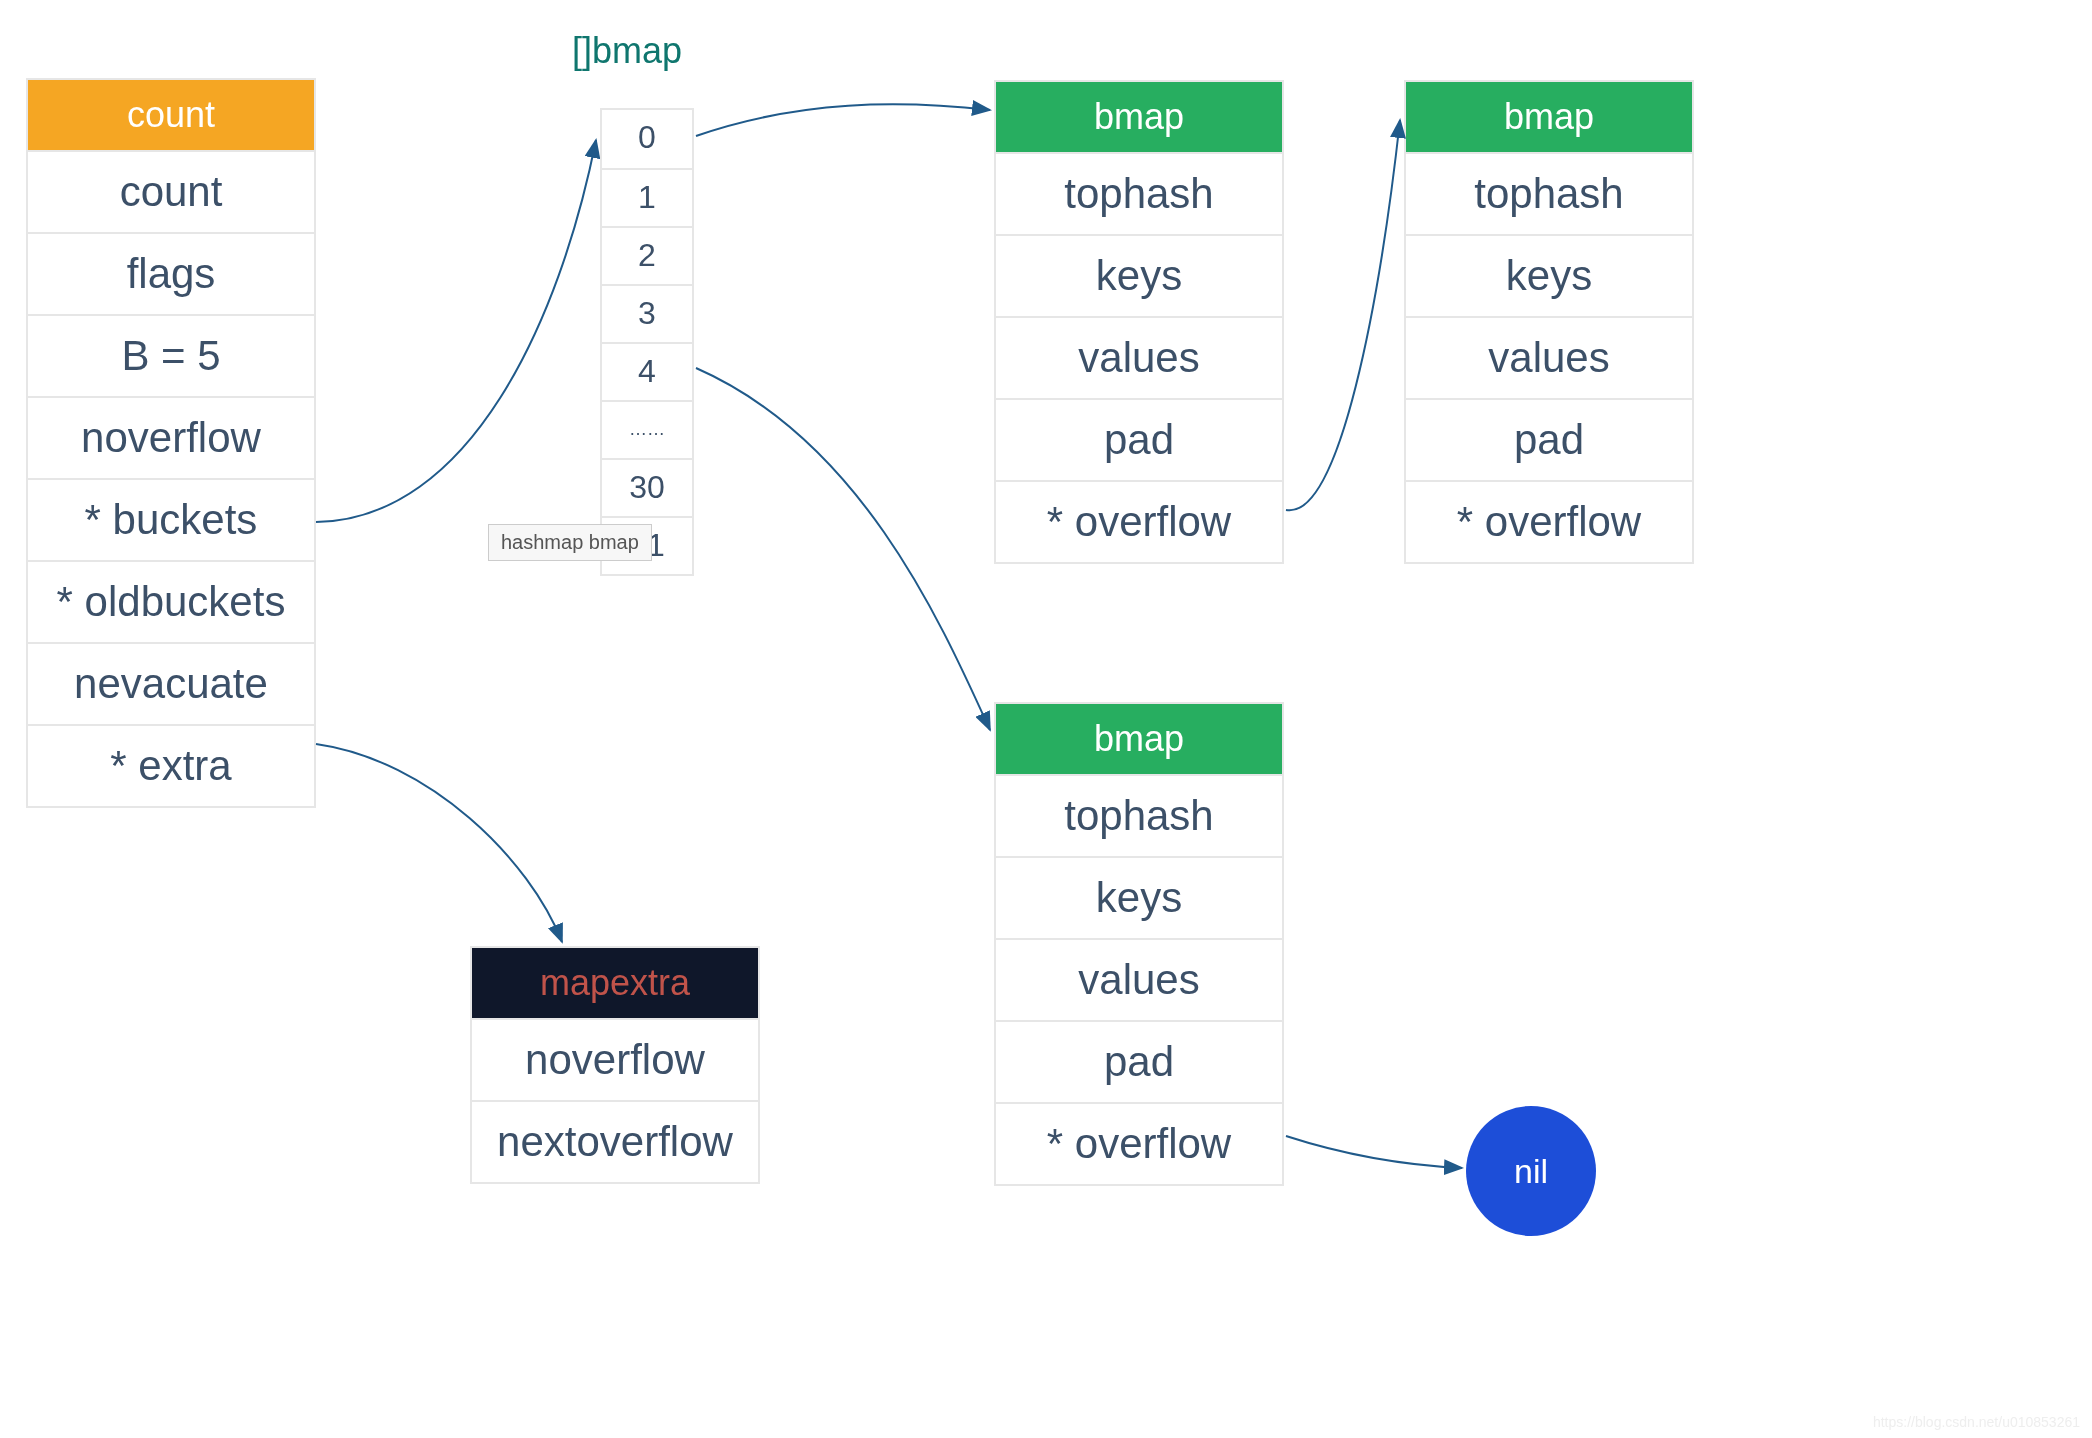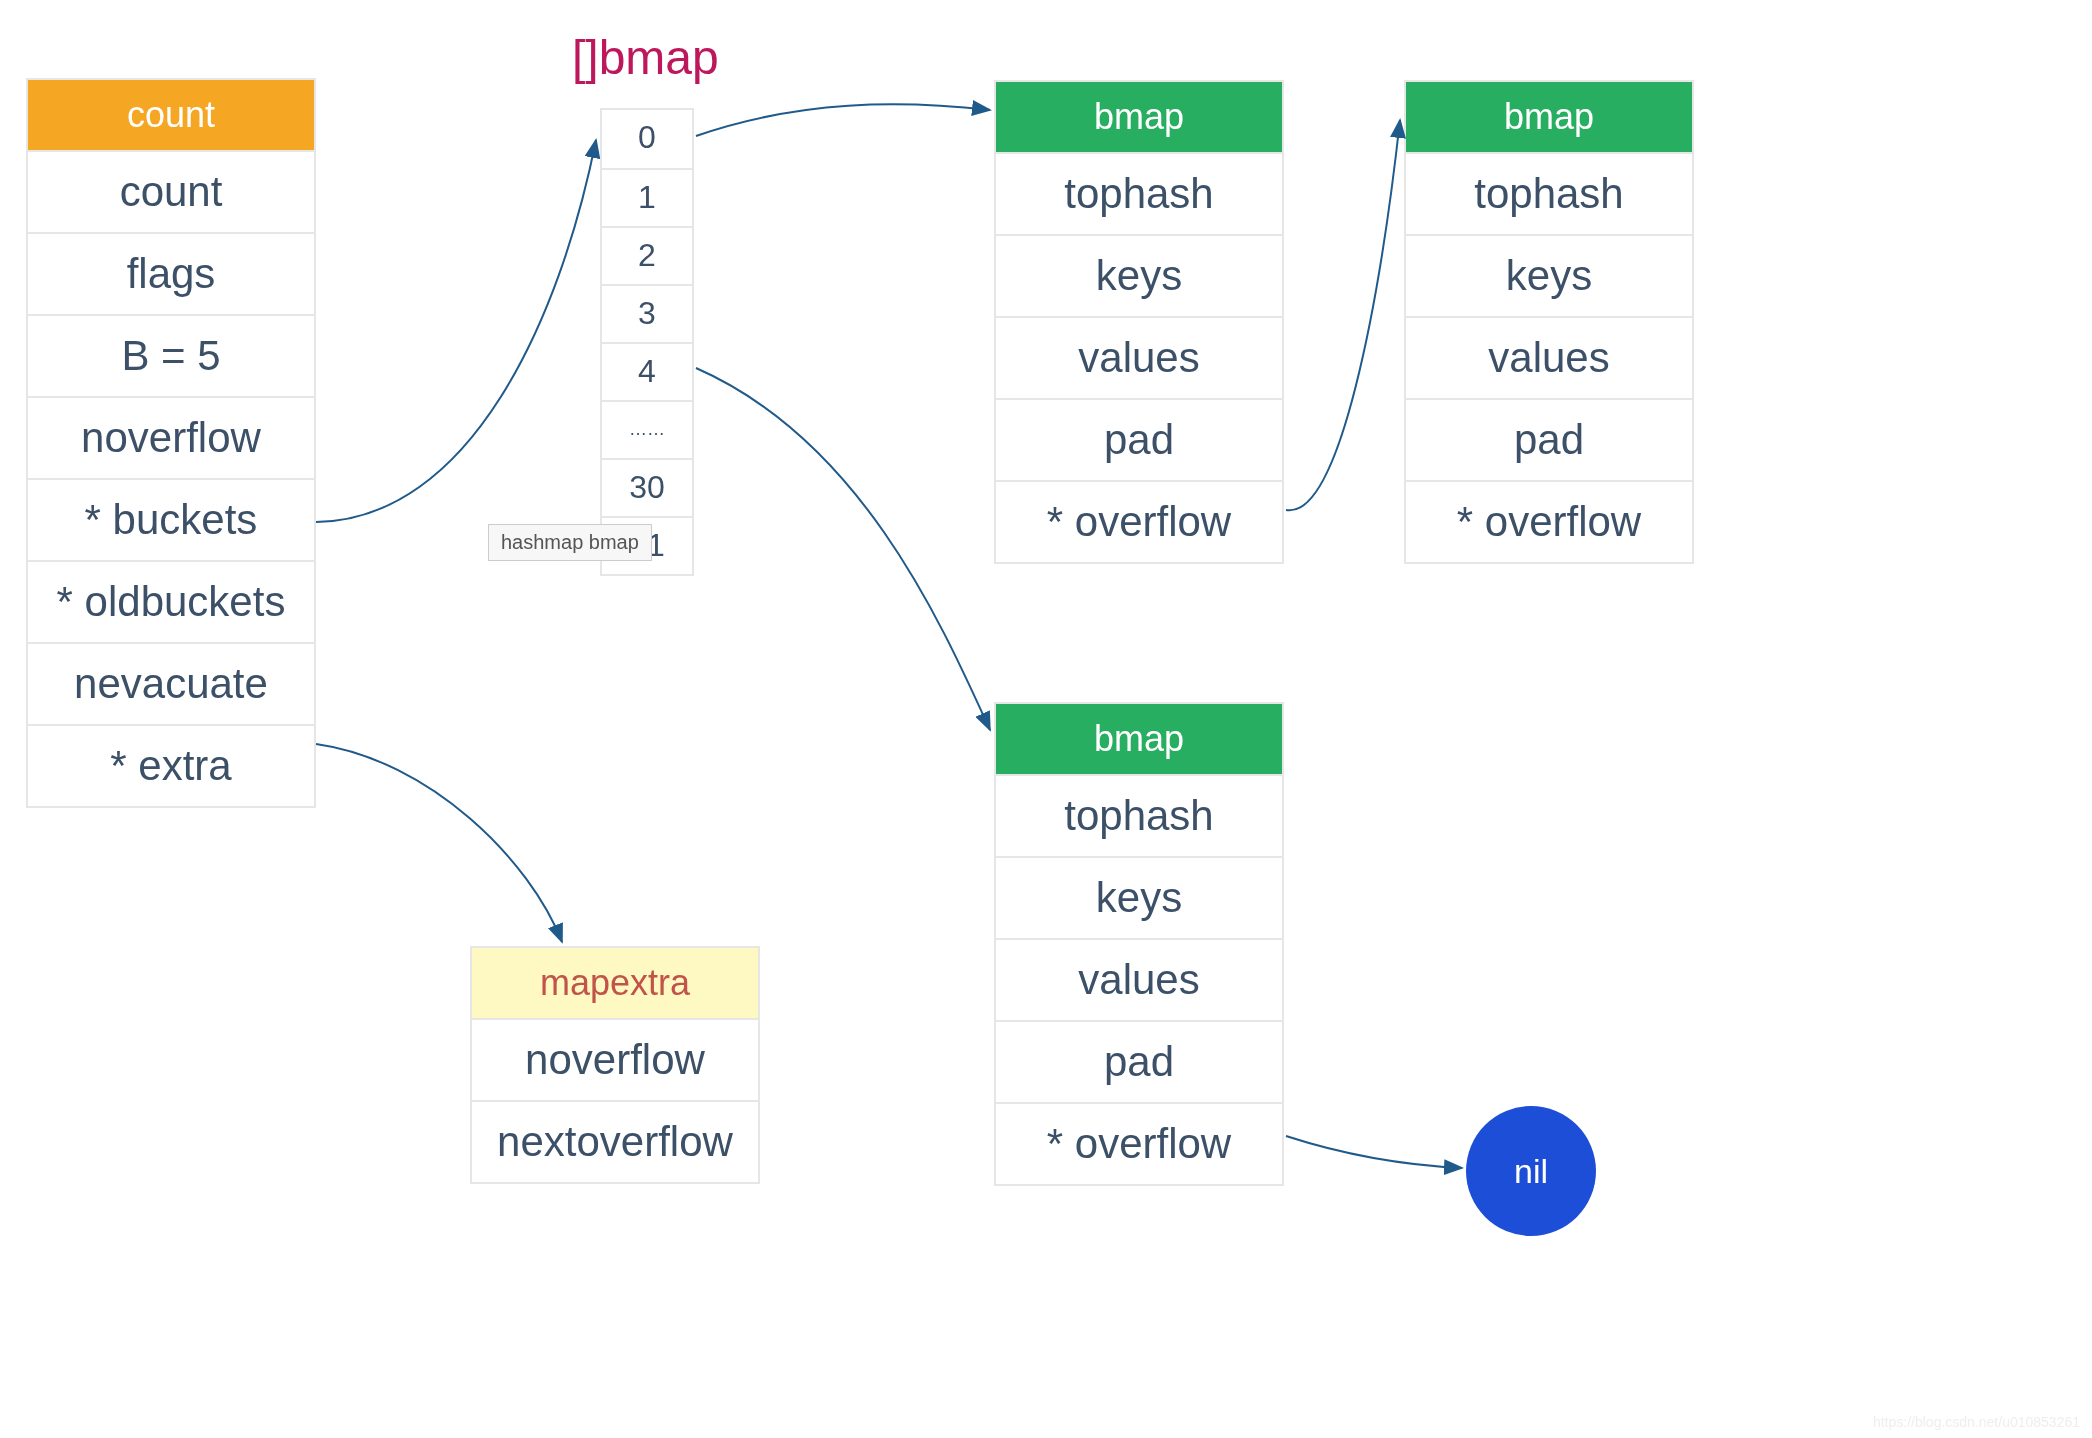--- a/index.html
+++ b/index.html
@@ -18,32 +18,32 @@
     background: #fff;
   }
   .header {
     text-align: center;
     font-size: 36px;
     font-weight: 400;
     padding: 14px 0;
   }
   .header.orange { background: #F5A623; color: #fff; }
   .header.green  { background: #27AE60; color: #fff; }
-  .header.pink   { background: #fef9c3; color: #C0534A; }
+  .header.pink   { background: #0f172a; color: #C0534A; }
   .row {
     text-align: center;
     font-size: 42px;
     color: #3C5068;
     padding: 16px 0;
     border-top: 2px solid #e6e6e6;
   }
   .slice-label {
     position: absolute;
-    font-size: 48px;
-    color: #be185d;
+    font-size: 36px;
+    color: #0f766e;
     font-weight: 500;
   }
   .slice {
     position: absolute;
     width: 94px;
     border: 2px solid #e6e6e6;
     background: #fff;
   }
   .slice .cell {
     text-align: center;

